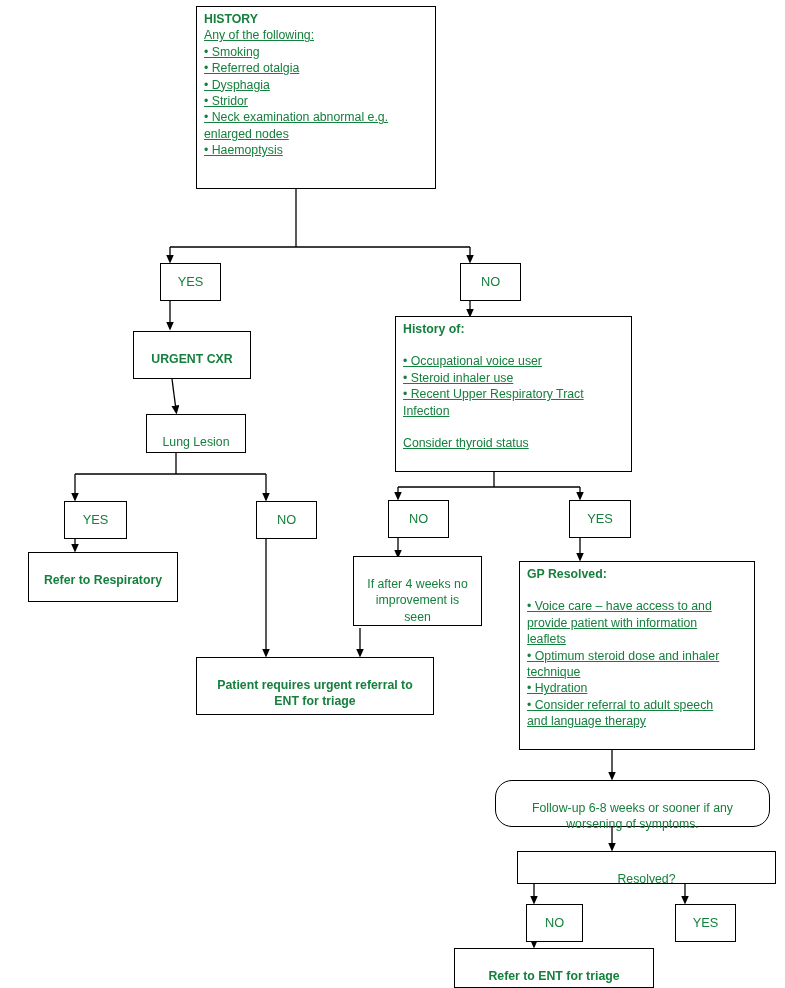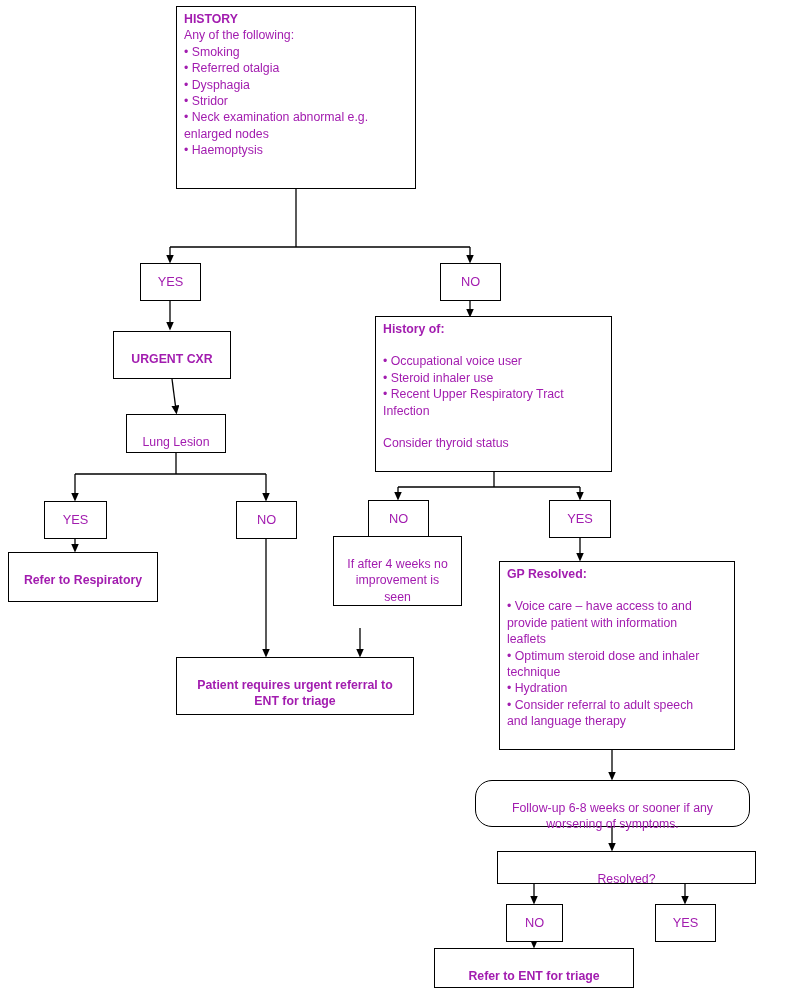--- a/index.html
+++ b/index.html
@@ -25,22 +25,23 @@
     width: 785px;
     height: 988px;
   }
   .node {
     position: absolute;
     box-sizing: border-box;
     border: 1px solid #000000;
     background: #ffffff;
     font-size: 12.3px;
     line-height: 16.4px;
-    color: #a21caf;
+    color: #15803d;
     padding: 4px 7px;
+    margin-left: 20px;
   }
   .node.center {
     display: flex;
     align-items: center;
     justify-content: center;
     text-align: center;
     padding: 18px 4px;
   }
   .node.center-top {
     text-align: center;
@@ -52,20 +53,21 @@
   .node.topleft {
     text-align: left;
   }
   .node-title {
     font-weight: bold;
     display: block;
   }
   .node-lines {
     display: block;
     white-space: pre-line;
+    text-decoration: underline;
   }
   .gap {
     display: block;
     height: 16px;
   }
   .decision {
     font-size: 12.8px;
   }
 </style>
 </head>
@@ -172,21 +174,21 @@
     <span class="node-lines">Consider thyroid status</span>
   </div>
 
   <div class="node center decision" style="left:368px; top:500px; width:61px; height:31px;">
     <span>NO</span>
   </div>
   <div class="node center decision" style="left:549px; top:500px; width:62px; height:31px;">
     <span>YES</span>
   </div>
 
-  <div class="node center-top" style="left:333px; top:536px; width:129px; height:70px;">
+  <div class="node center-top" style="left:333px; top:556px; width:129px; height:70px;">
     <span>If after 4 weeks no improvement is seen</span>
   </div>
 
   <div class="node center-top bold" style="left:176px; top:657px; width:238px; height:58px;">
     <span>Patient requires urgent referral to ENT for triage</span>
   </div>
 
   <div class="node topleft" style="left:499px; top:561px; width:236px; height:189px;">
     <span class="node-title">GP Resolved:</span>
     <span class="gap"></span>

